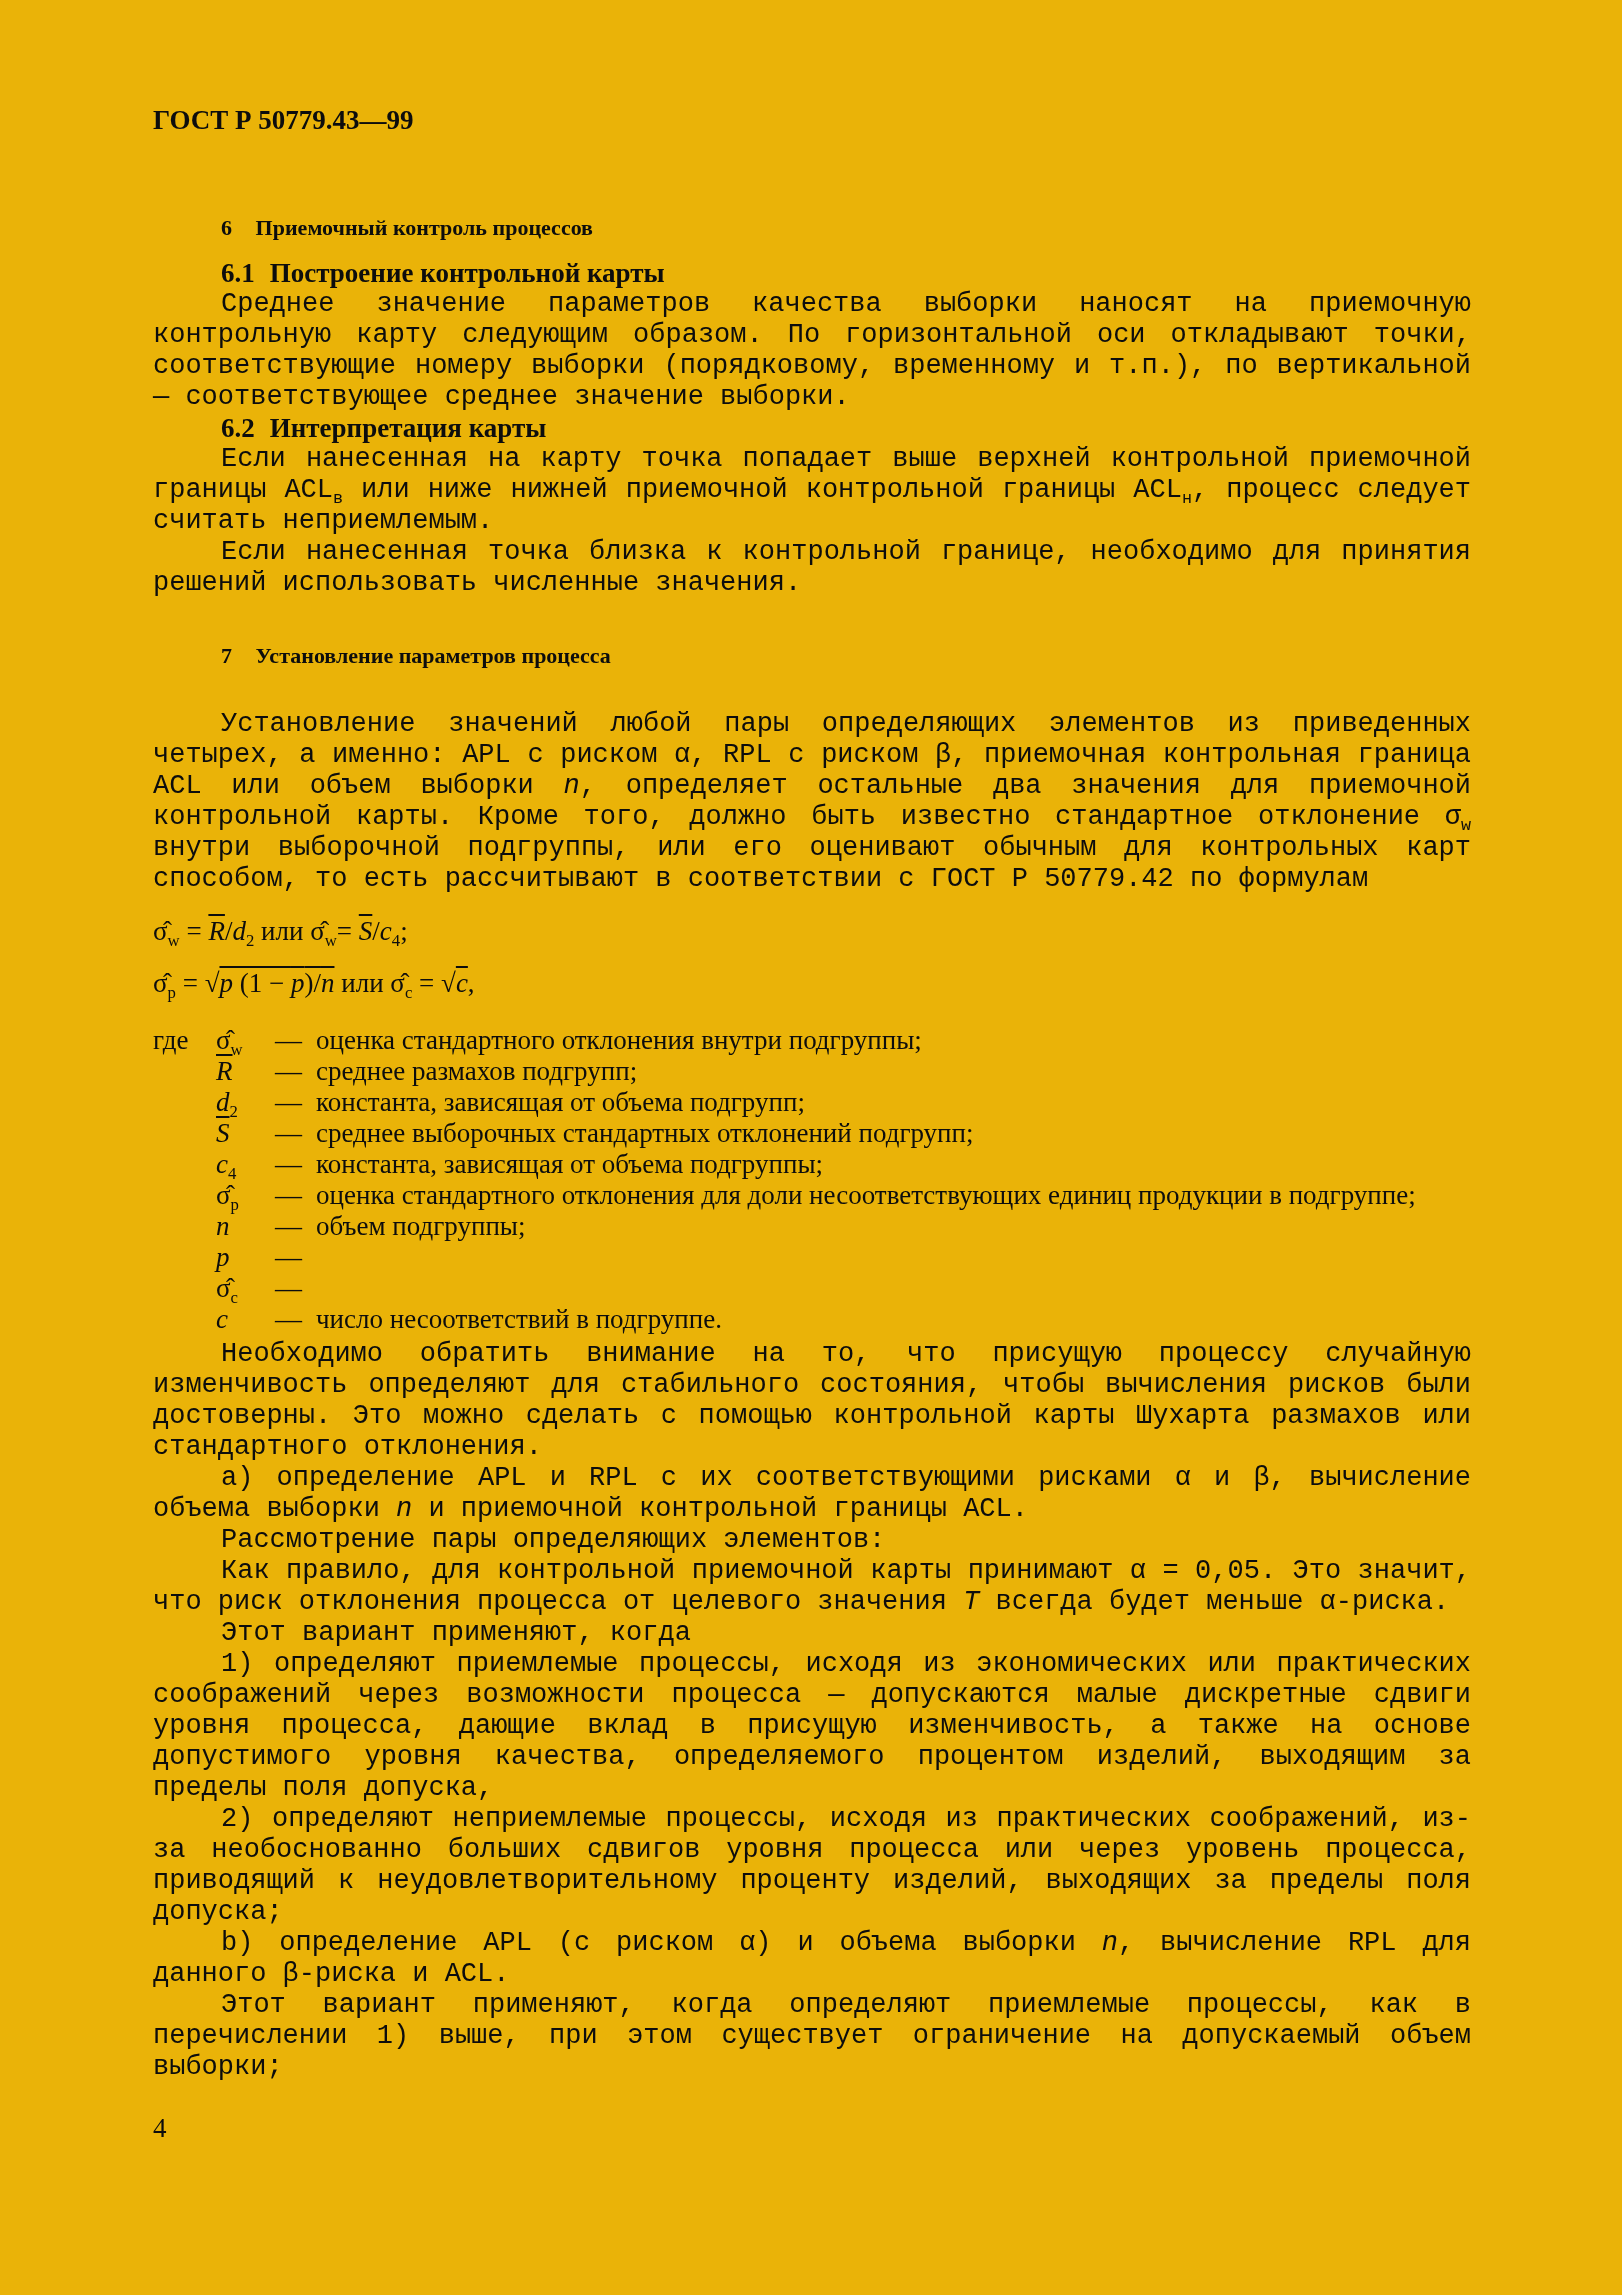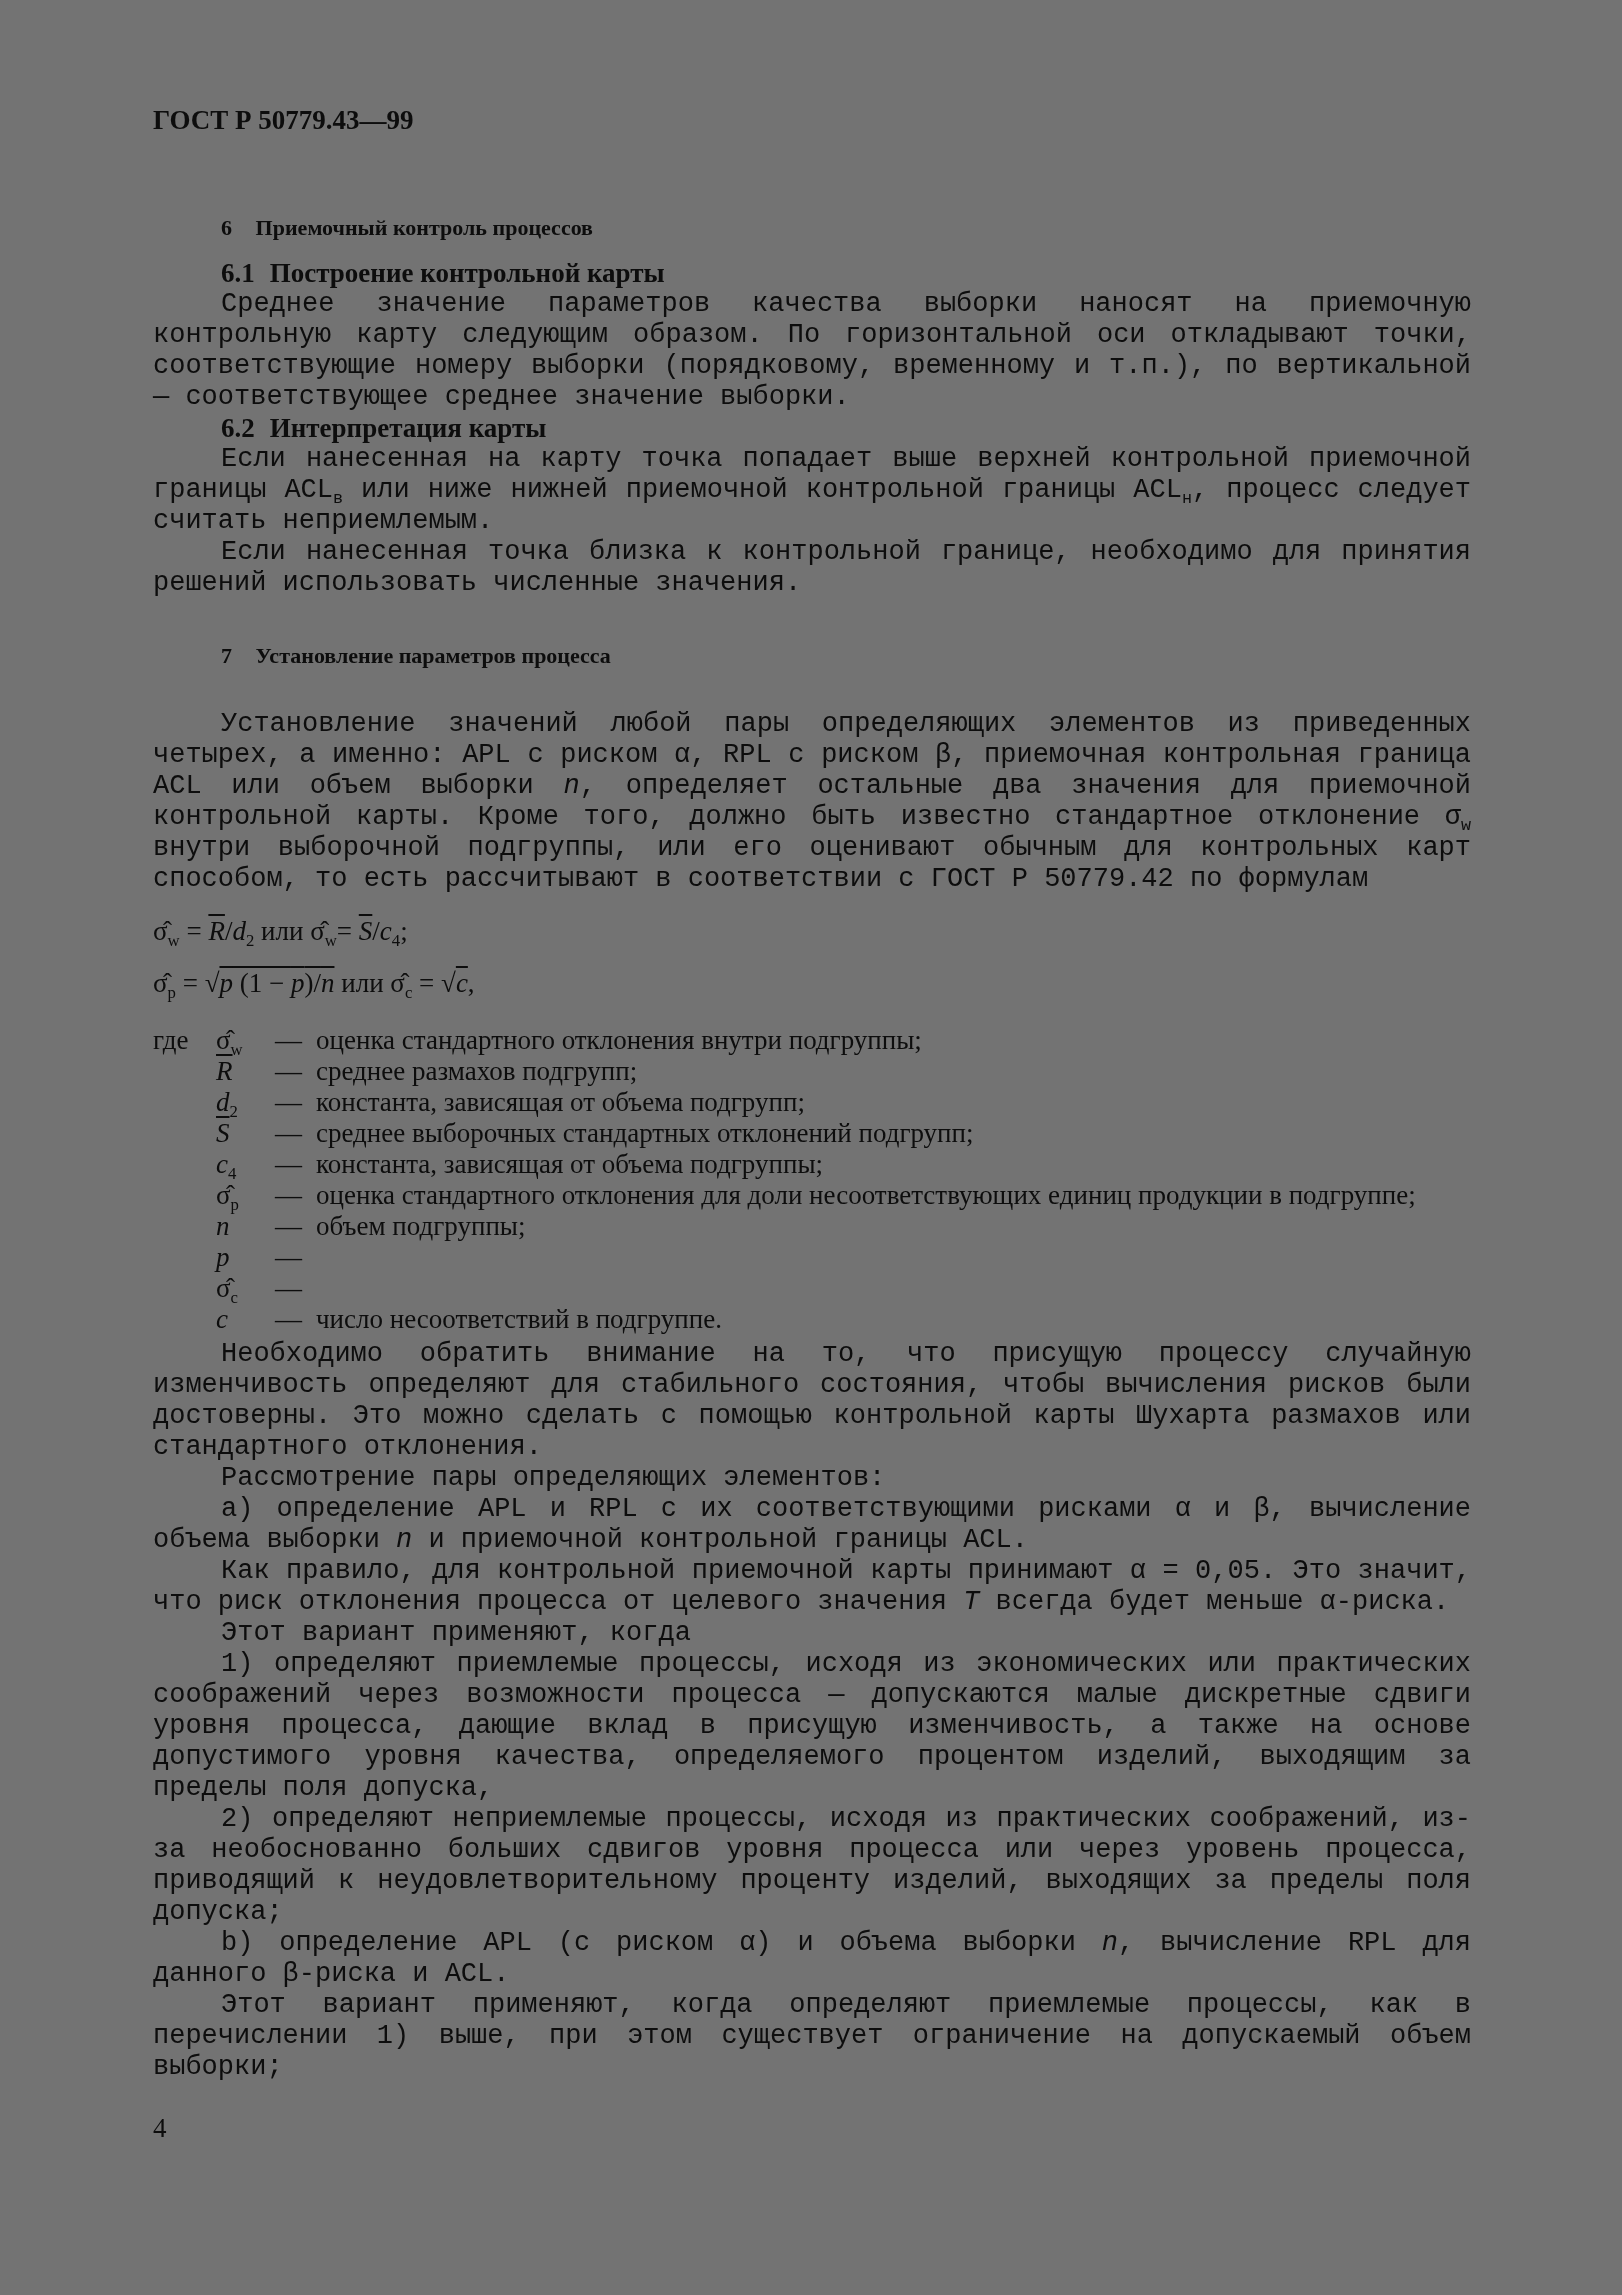--- a/index.html
+++ b/index.html
@@ -1,21 +1,21 @@
 <!DOCTYPE html>
 <html style="font-size:10.5px"><head>
 <meta charset="utf-8">
 <style>
   html, body { margin: 0; padding: 0; background: #ffffff; }
   .page {
     position: relative;
     width: 1622px;
     height: 2295px;
     box-sizing: border-box;
-    background: #737373;
+    background: #eab308;
     color: #0d0d0d;
     font-family: "Liberation Serif", serif;
     font-size: 27px;
     line-height: 31px;
     padding: 105px 151px 0 153px;
   }
   .doc-header {
     font-weight: bold;
     margin-bottom: 73px;
   }
@@ -144,22 +144,22 @@
       </div>
       <div class="def-row">
         <span class="def-lead"></span>
         <span class="def-sym"><i>c</i></span>
         <span class="def-dash">—</span>
         <span class="def-desc">число несоответствий в подгруппе.</span>
       </div>
     </div>
 
     <p>Необходимо обратить внимание на то, что присущую процессу случайную изменчивость определяют для стабильного состояния, чтобы вычисления рисков были достоверны. Это можно сделать с помощью контрольной карты Шухарта размахов или стандартного отклонения.</p>
+    <p>a)  определение APL и RPL с их соответствующими рисками α и β, вычисление объема выборки <i>n</i> и приемочной контрольной границы ACL.</p>
     <p>Рассмотрение пары определяющих элементов:</p>
-    <p>a)  определение APL и RPL с их соответствующими рисками α и β, вычисление объема выборки <i>n</i> и приемочной контрольной границы ACL.</p>
     <p>Как правило, для контрольной приемочной карты принимают α = 0,05. Это значит, что риск отклонения процесса от целевого значения <i>T</i> всегда будет меньше α-риска.</p>
     <p>Этот вариант применяют, когда</p>
     <p>1)  определяют приемлемые процессы, исходя из экономических или практических соображений через возможности процесса — допускаются малые дискретные сдвиги уровня процесса, дающие вклад в присущую изменчивость, а также на основе допустимого уровня качества, определяемого процентом изделий, выходящим за пределы поля допуска,</p>
     <p>2)  определяют неприемлемые процессы, исходя из практических соображений, из-за необоснованно больших сдвигов уровня процесса или через уровень процесса, приводящий к неудовлетворительному проценту изделий, выходящих за пределы поля допуска;</p>
     <p>b)  определение APL (с риском α) и объема выборки <i>n</i>, вычисление RPL для данного β-риска и ACL.</p>
     <p>Этот вариант применяют, когда определяют приемлемые процессы, как в перечислении 1) выше, при этом существует ограничение на допускаемый объем выборки;</p>
   </div>
 
   <div class="page-number">4</div>
 

